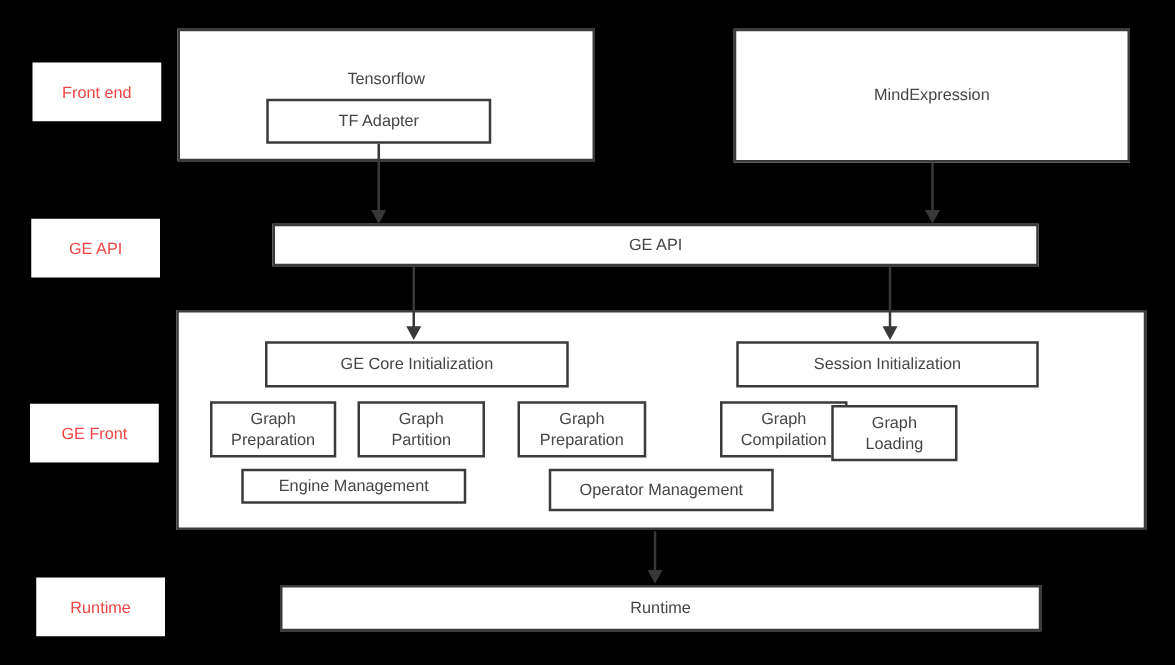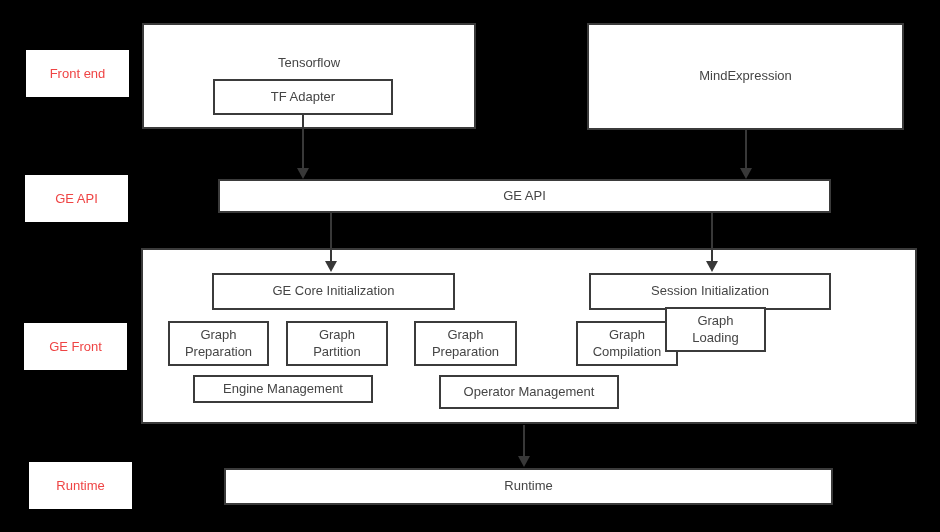--- a/index.html
+++ b/index.html
@@ -50,21 +50,21 @@
   #n-tf-adapter      { left: 213px; top: 79px;  width: 180px; height: 36px; }
   #n-mindexpression  { left: 587px; top: 23px;  width: 317px; height: 107px; }
   #n-ge-api          { left: 218px; top: 179px; width: 613px; height: 34px; }
   #n-ge-core         { left: 141px; top: 248px; width: 776px; height: 176px; }
   #n-ge-core-init    { left: 212px; top: 273px; width: 243px; height: 37px; }
   #n-session-init    { left: 589px; top: 273px; width: 242px; height: 37px; }
   #n-graph-preparation  { left: 168px; top: 321px; width: 101px; height: 45px; }
   #n-graph-partition    { left: 286px; top: 321px; width: 102px; height: 45px; }
   #n-graph-optimization { left: 414px; top: 321px; width: 103px; height: 45px; }
   #n-graph-compilation  { left: 540px; top: 321px; width: 102px; height: 45px; margin-left: 36px; }
-  #n-graph-loading      { left: 665px; top: 307px; width: 101px; height: 45px; }
+  #n-graph-loading      { left: 665px; top: 324px; width: 101px; height: 45px; }
   #n-graph-execution    { left: 791px; top: 317px; width: 101px; height: 44px; }
   #n-engine-management   { left: 193px; top: 375px; width: 180px; height: 28px; }
   #n-operator-management { left: 439px; top: 375px; width: 180px; height: 34px; }
   #n-graph-management    { left: 691px; top: 375px; width: 179px; height: 34px; }
   #n-runtime         { left: 224px; top: 468px; width: 609px; height: 37px; }
 
   .arrows {
     position: absolute;
     left: 0; top: 0;
     width: 940px; height: 532px;

